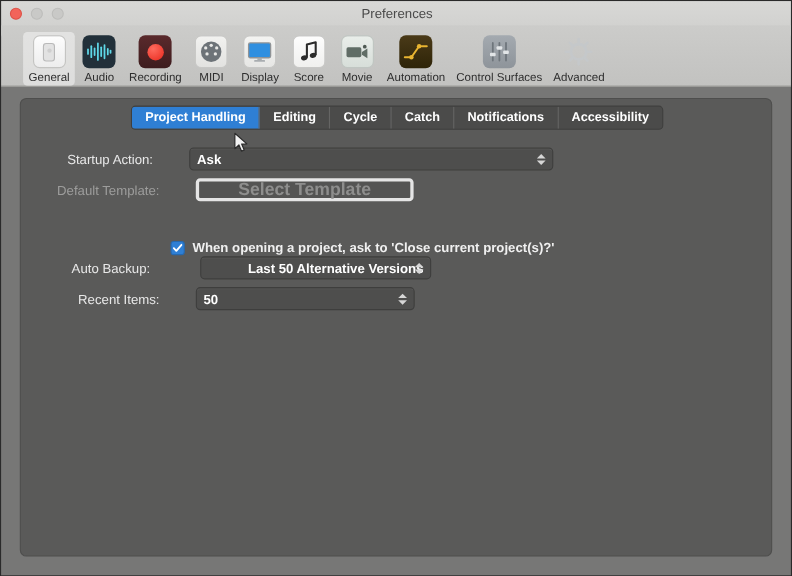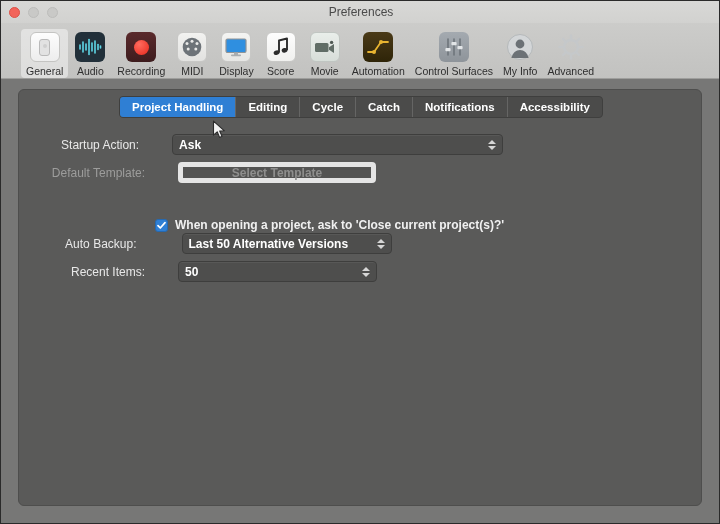--- a/index.html
+++ b/index.html
@@ -138,25 +138,25 @@
     display: flex; flex-direction: column; justify-content: center; align-items: center;
     gap: 2px;
   }
   .chev i { display:block; width:0; height:0; border-left:4px solid transparent;
             border-right:4px solid transparent; }
   .chev i.up   { border-bottom:4px solid #d6d6d6; }
   .chev i.down { border-top:4px solid #d6d6d6; }
 
   .btn-disabled {
     background: #545453;
-    border: 5px solid #e5e5e5;
+    border: 3px solid #e5e5e5;
     border-radius: 4px;
     height: 21px;
     display: flex; align-items: center; justify-content: center;
-    font-size: 12px; font-weight: bold; color: #8e8e8d;
+    font-size: 16px; font-weight: bold; color: #8e8e8d;
   }
 
   .cbrow { position: absolute; display: flex; align-items: center; gap: 7px; }
   .cbox {
     width: 13px; height: 13px; border-radius: 3px;
     background: #2f7fd4; border: 1px solid #2669b0;
     display: flex; align-items: center; justify-content: center;
     flex: 0 0 auto;
   }
   .cbox svg { display: block; }
@@ -276,30 +276,20 @@
             <line x1="17" y1="2" x2="17" y2="18"></line>
           </g>
           <rect x="2.4" y="11" width="5.2" height="3.2" rx="1" fill="#e2e5e7"></rect>
           <rect x="8.4" y="5" width="5.2" height="3.2" rx="1" fill="#e2e5e7"></rect>
           <rect x="14.4" y="9" width="5.2" height="3.2" rx="1" fill="#e2e5e7"></rect>
         </svg>
       </span>
       <span class="tb-label">Control Surfaces</span>
     </div>
 
-    <div class="tb-item">
-      <span class="tb-ico ico-myinfo">
-        <svg width="28" height="28" viewBox="0 0 28 28">
-          <circle cx="14" cy="14" r="12.5" fill="#d3d6d8" stroke="#b4b8ba" stroke-width="1"></circle>
-          <circle cx="14" cy="11" r="4.4" fill="#6b7176"></circle>
-          <path d="M5.4 25c1.2-5.2 4.6-8 8.6-8s7.4 2.8 8.6 8z" fill="#6b7176"></path>
-        </svg>
-      </span>
-      <span class="tb-label">My Info</span>
-    </div>
 
     <div class="tb-item">
       <span class="tb-ico ico-advanced">
         <svg width="28" height="28" viewBox="0 0 28 28">
           <g fill="none" stroke="#c5c8ca" stroke-width="2.6">
             <circle cx="14" cy="14" r="7"></circle>
           </g>
           <g stroke="#c5c8ca" stroke-width="2.4" stroke-linecap="round">
             <line x1="14" y1="2.5" x2="14" y2="6"></line>
               <line x1="14" y1="22" x2="14" y2="25.5"></line>
@@ -349,21 +339,21 @@
       <svg width="9" height="9" viewBox="0 0 9 9">
           <polyline points="1,4.6 3.3,7 8,1.6" fill="none" stroke="#fff" stroke-width="1.7" stroke-linecap="round" stroke-linejoin="round"></polyline>
         </svg>
     </span>
     <span class="cbtext">When opening a project, ask to 'Close current project(s)?'</span>
   </div>
 
 
   <div class="row" style="left:40px; top:232px; width:351px;">
     <div class="lbl" style="width:104px;">Auto Backup:</div>
-    <div class="popup" style="margin-left:20px; width:228px;">
+    <div class="popup" style="margin-left:20px; width:228px;justify-content:flex-end;">
       <span class="val">Last 50 Alternative Versions</span>
       <span class="chev">
           <i class="up"></i>
           <i class="down"></i>
         </span>
     </div>
   </div>
 
   <div class="row" style="left:40px; top:260px; width:351px;">
     <div class="lbl" style="width:104px;">Recent Items:</div>

